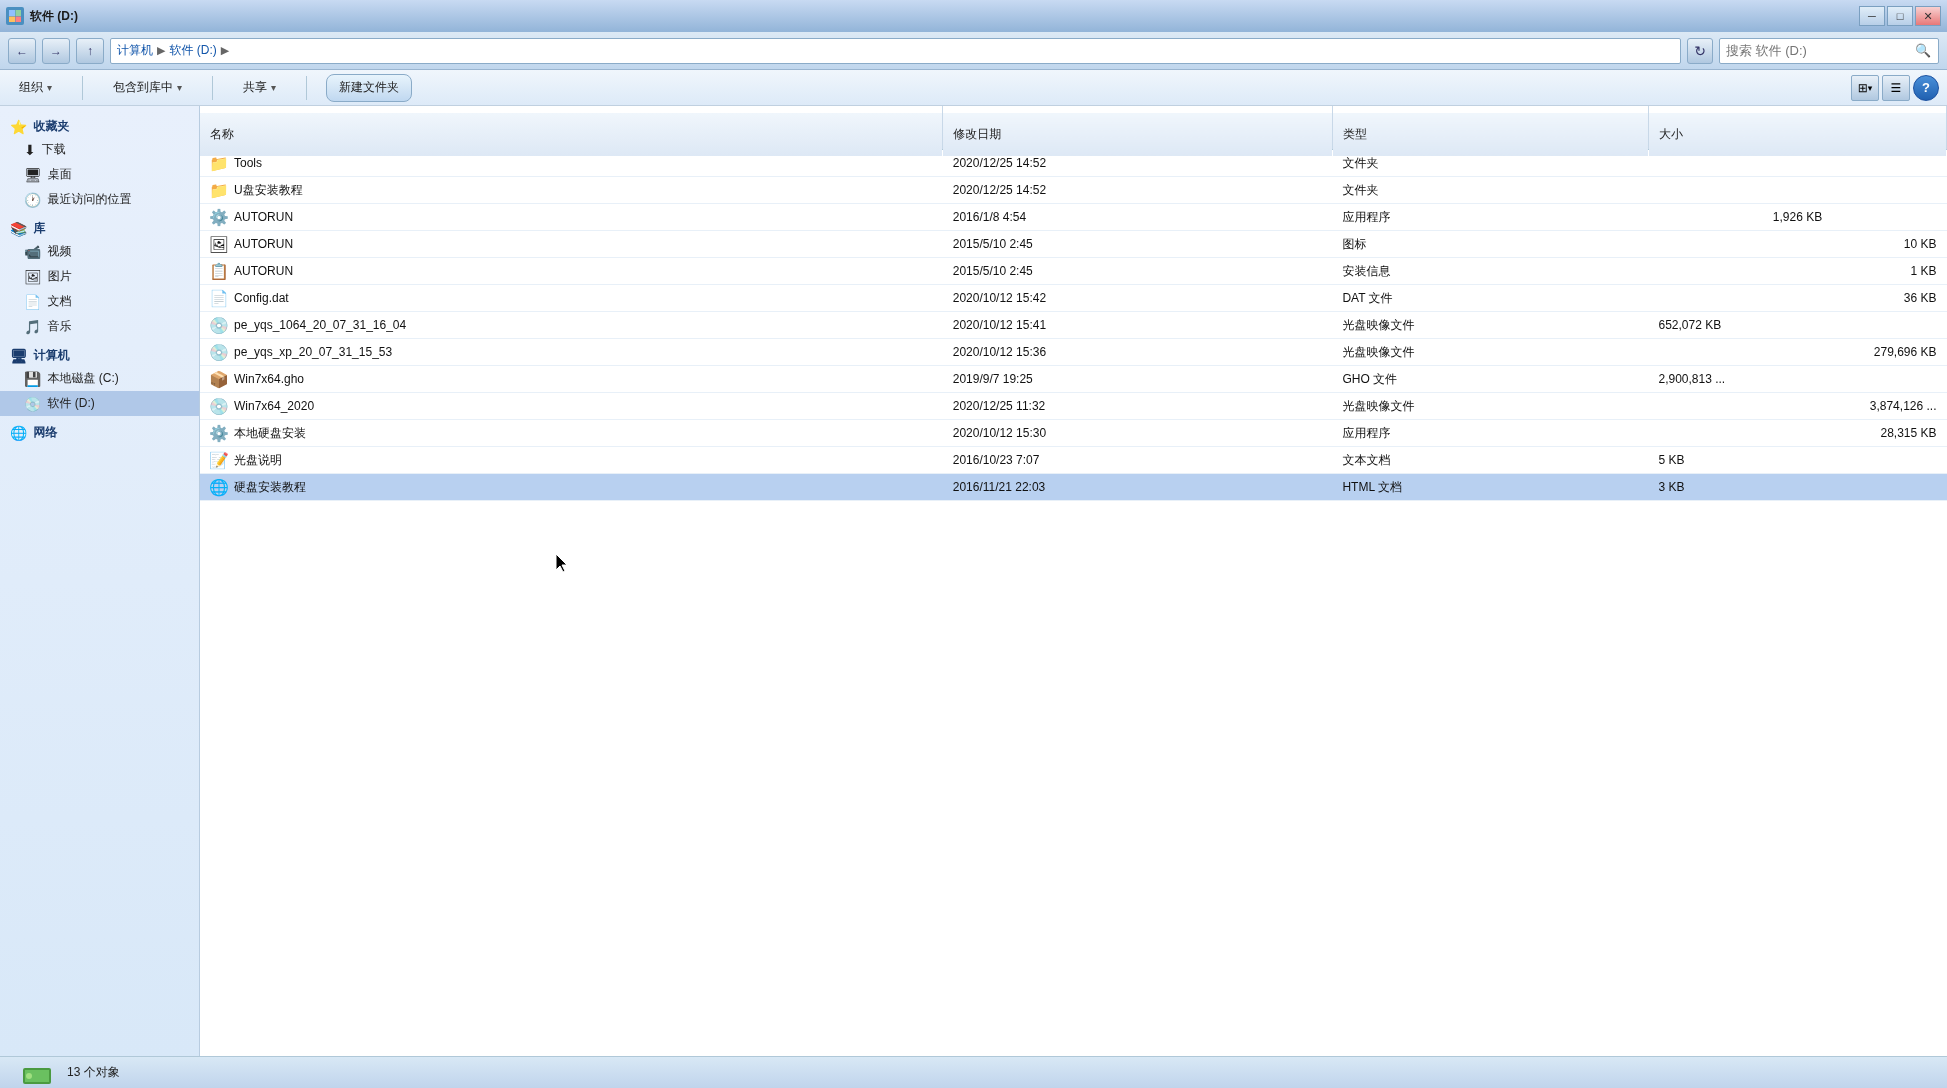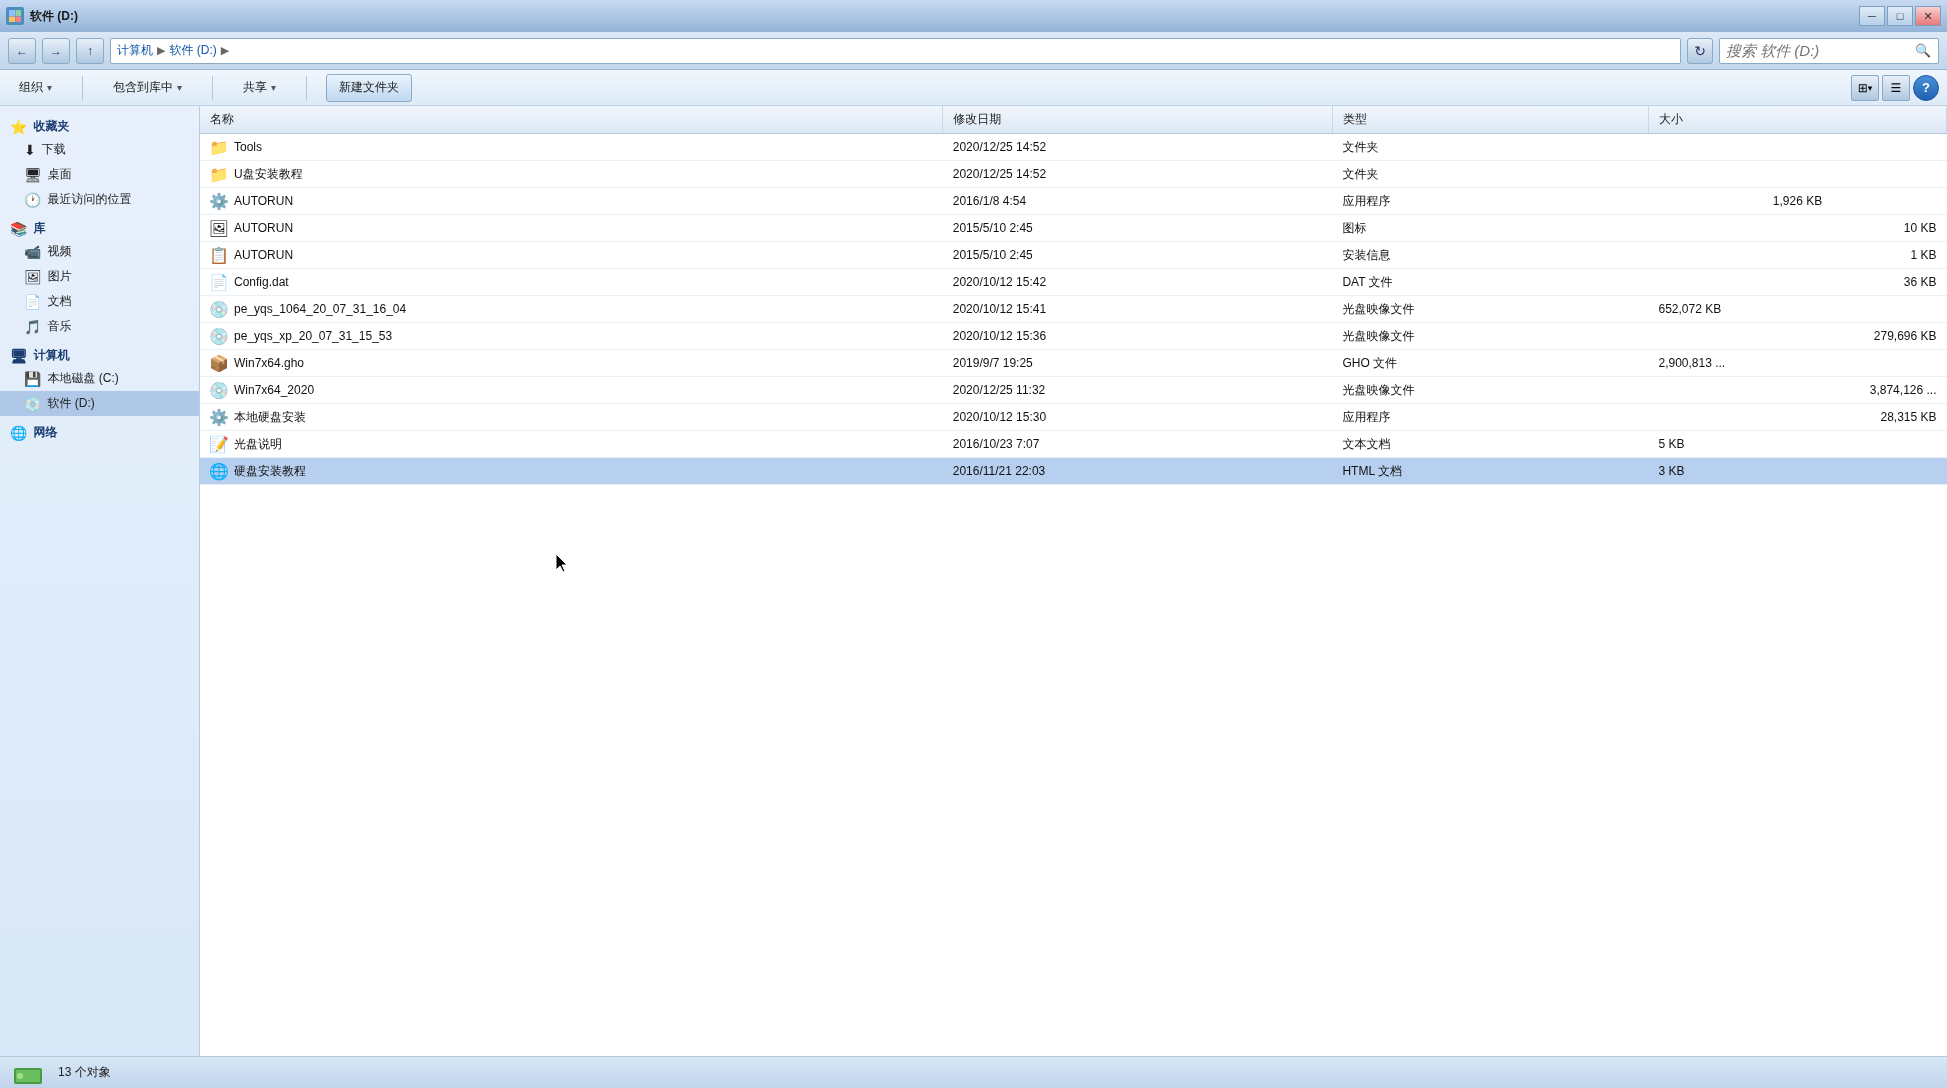--- a/index.html
+++ b/index.html
@@ -103,25 +103,24 @@
       width: 220px; height: 26px;
       background: #fff;
       border: 1px solid #8aabc8;
       border-radius: 2px;
       display: flex; align-items: center;
       padding: 0 6px;
       gap: 4px;
     }
     .search-bar input {
       border: none; outline: none;
-      font-size: 15px;
+      font-size: 13px;
       color: #999;
       width: 100%;
       background: transparent;
-      font-style: italic;
     }
 
     
     .toolbar {
       height: 36px;
       background: linear-gradient(to bottom, #f0f6fc, #ddeaf8);
       display: flex;
       align-items: center;
       padding: 0 8px;
       gap: 16px;
@@ -138,21 +137,21 @@
       font-size: 12px;
       color: #222;
     }
     .toolbar-chevron { font-size: 10px; color: #555; }
     .toolbar-sep { width: 1px; height: 24px; background: #b0c8d8; margin: 0 3px; }
     .new-folder-btn {
       height: 28px;
       padding: 0 12px;
       background: linear-gradient(to bottom, #e8f4fc, #c0d8f0);
       border: 1px solid #8aabc8;
-      border-radius: 3px;
+      border-radius: 8px;
       cursor: pointer;
       font-size: 12px;
       color: #222;
     }
     .view-btns {
       margin-left: auto;
       display: flex; align-items: center; gap: 3px;
     }
     .view-btn {
       width: 28px; height: 26px;
@@ -216,27 +215,27 @@
       overflow-y: auto;
     }
     .file-table {
       width: 100%;
       border-collapse: collapse;
     }
     .file-table thead th {
       background: linear-gradient(to bottom, #f0f6fc, #dde8f5);
       border-bottom: 1px solid #b0c8d8;
       border-right: 1px solid #c8d8e8;
-      padding: 5px 10px;
+      padding: 13px 10px;
       text-align: left;
       font-size: 12px;
       font-weight: normal;
       color: #222;
       position: sticky;
-      top: 0;
+      top: 7px;
       white-space: nowrap;
     }
     .file-table tbody tr {
       border-bottom: 1px solid #e8f0f8;
     }
     .file-table tbody tr.selected { background: #b8d0f0; }
     .file-table td {
       padding: 4px 10px;
       font-size: 12px;
       color: #111;
@@ -251,21 +250,21 @@
       font-size: 15px;
     }
 
     
     .statusbar {
       height: 32px;
       background: linear-gradient(to bottom, #d8e8f5, #c0d4ec);
       border-top: 1px solid #b0c8d8;
       display: flex;
       align-items: center;
-      padding: 0 10px;
+      padding: 0 19px;
       gap: 12px;
     }
     .status-icon {
       width: 36px; height: 26px;
       display: flex; align-items: center; justify-content: center;
     }
     .status-text { font-size: 12px; color: #222; }
 
     
     .cursor {

